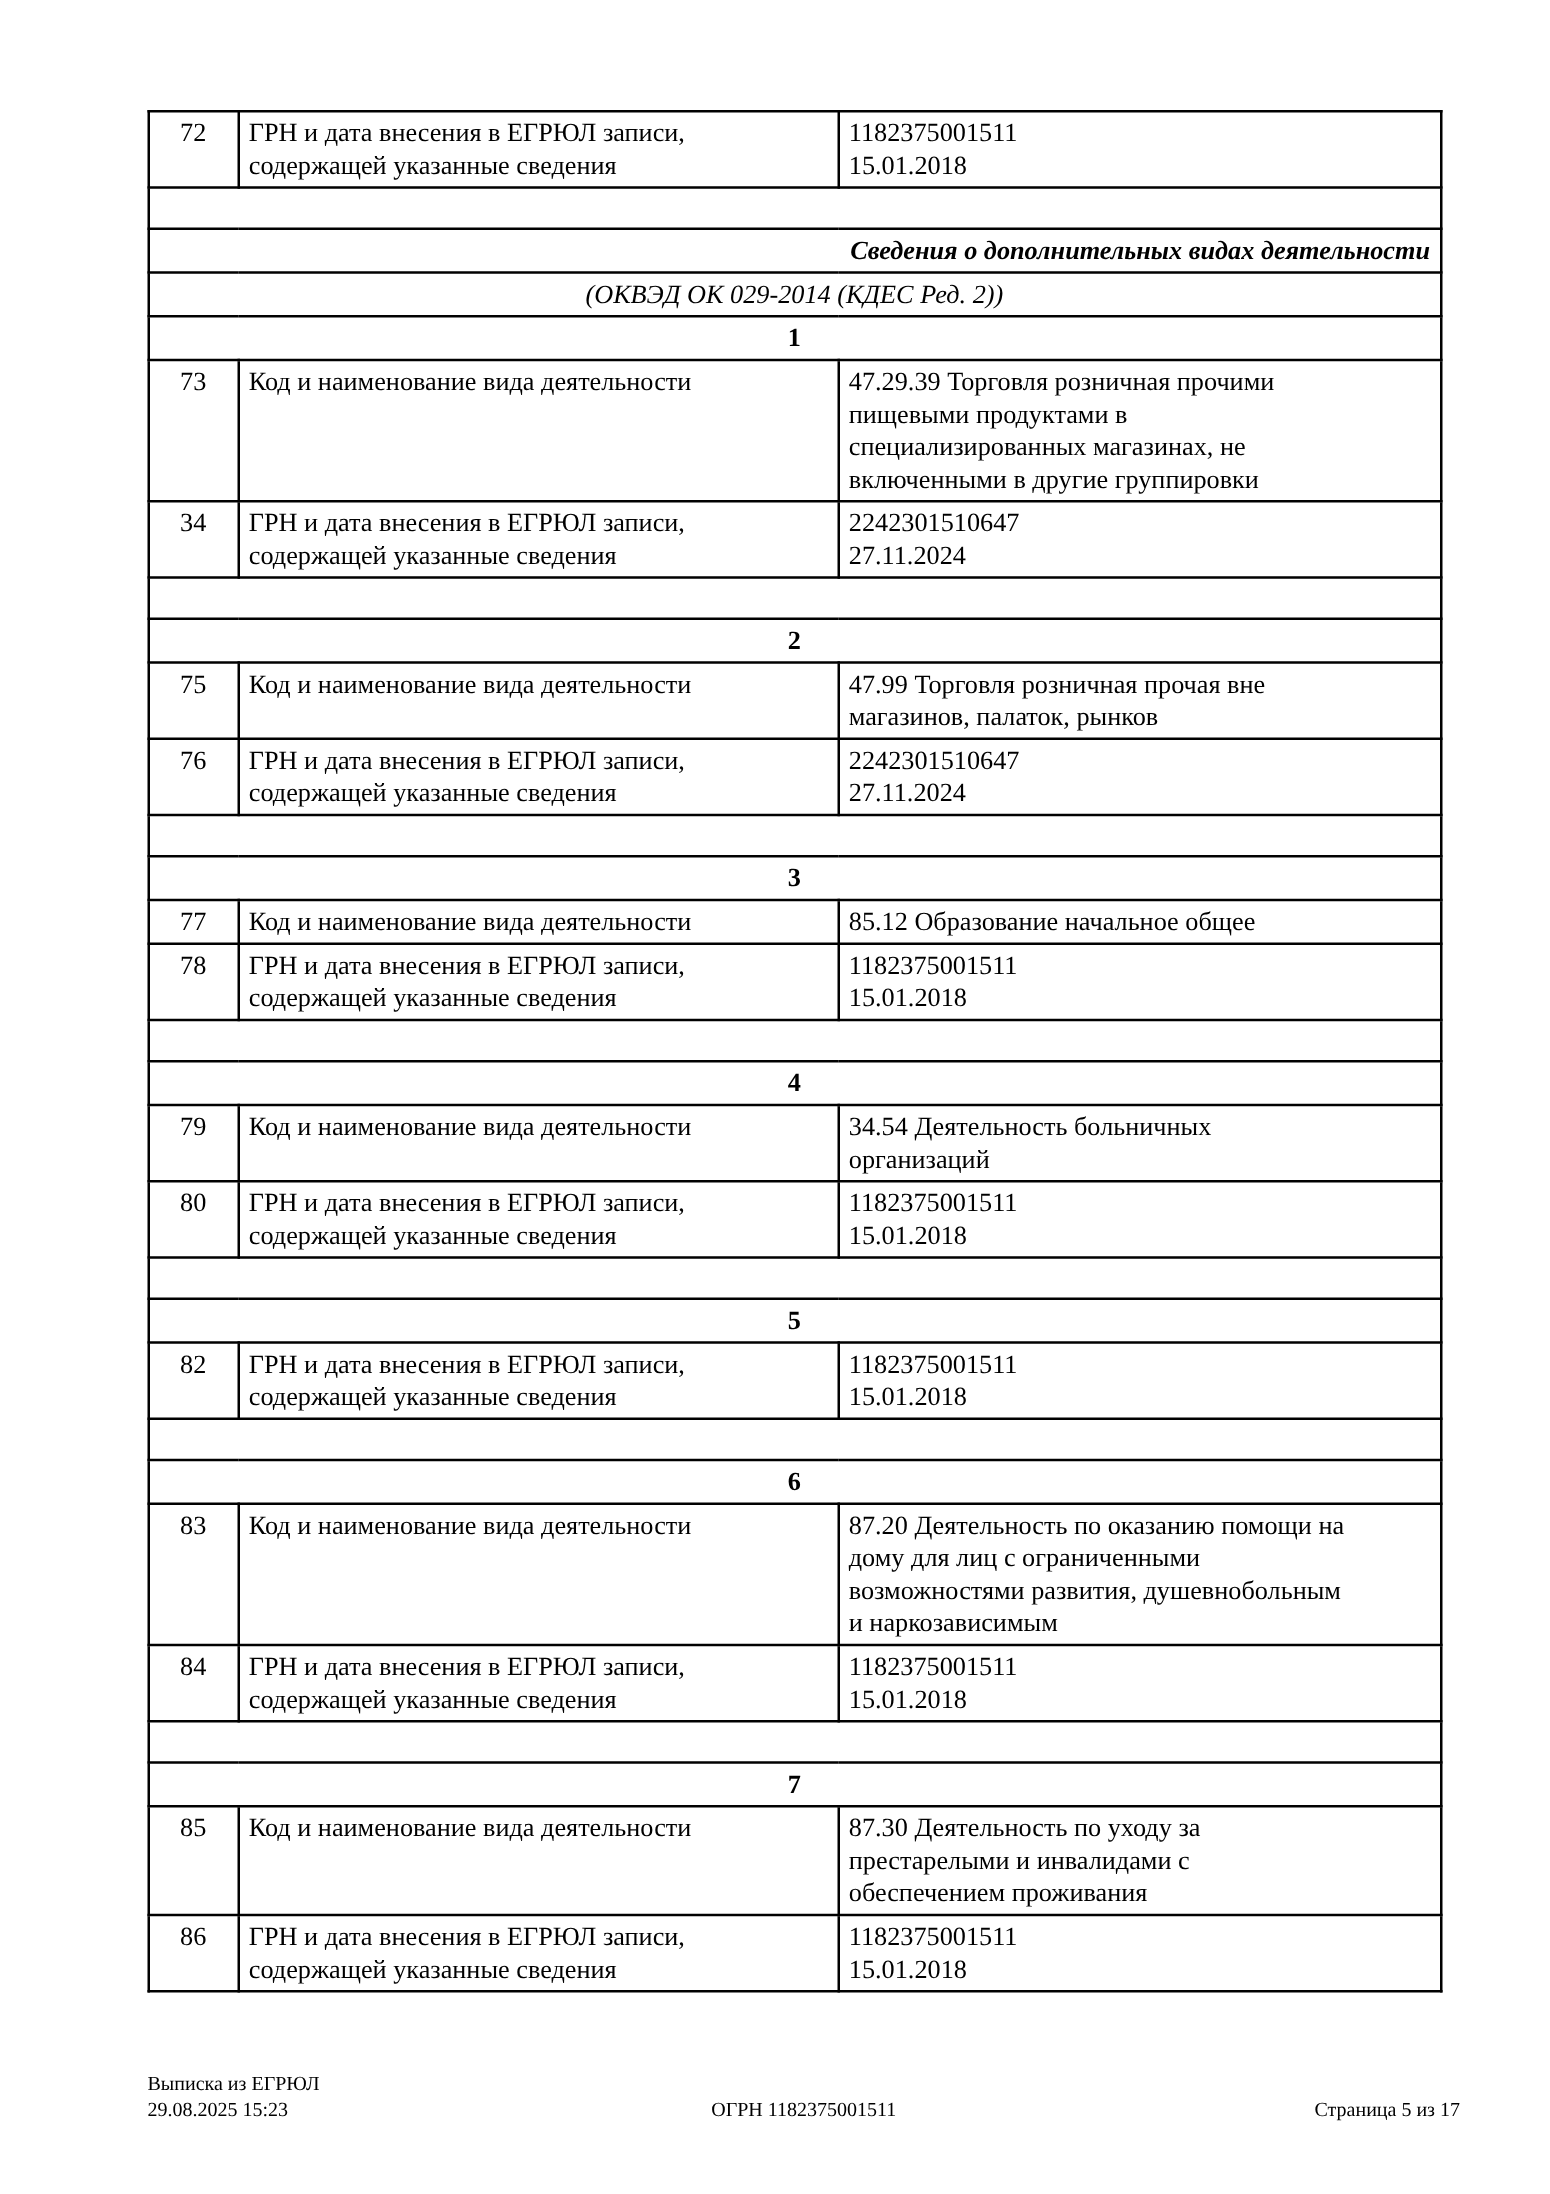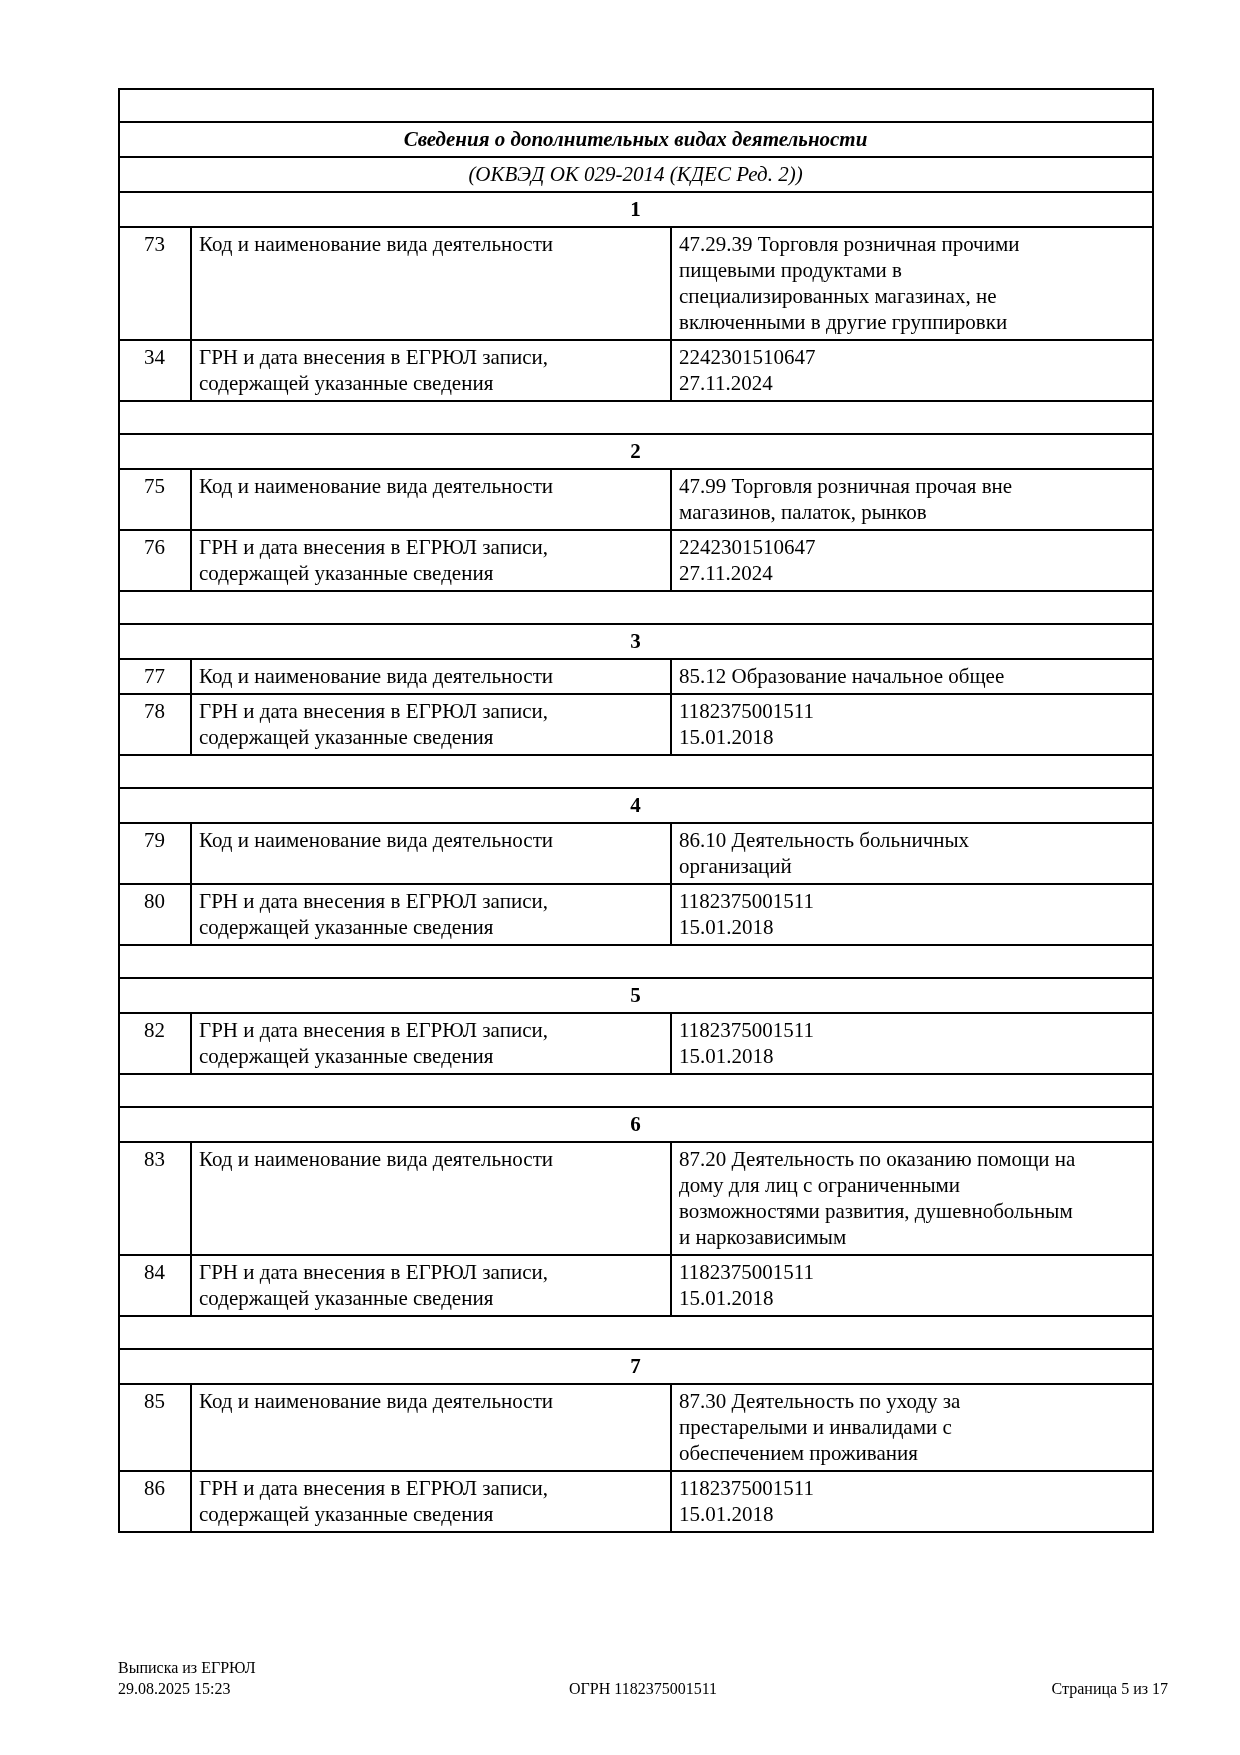--- a/index.html
+++ b/index.html
@@ -39,21 +39,21 @@
     padding-left: 2px;
     padding-right: 2px;
   }
   td.cell-label, td.cell-value {
     white-space: pre-line;
   }
   td.cell-spacer {
     height: 24px;
   }
   td.cell-title {
-    text-align: center;
+    text-align: right;
     font-weight: bold;
     font-style: italic;
     margin-top: 34px;
   }
   td.cell-subtitle {
     text-align: center;
     font-style: italic;
   }
   td.cell-number {
     text-align: center;
@@ -82,20 +82,27 @@
 <div class="page">
 
   <table class="doc-table">
     <colgroup>
       <col style="width:72px">
       <col style="width:480px">
       <col style="width:482px">
     </colgroup>
     <tbody id="table-body">
         <tr>
+          <td class="cell-num">72</td>
+          <td class="cell-label">ГРН и дата внесения в ЕГРЮЛ записи,
+содержащей указанные сведения</td>
+          <td class="cell-value">1182375001511
+15.01.2018</td>
+        </tr>
+        <tr>
           <td colspan="3" class="cell-spacer"></td>
         </tr>
         <tr>
           <td colspan="3" class="cell-title">Сведения о дополнительных видах деятельности</td>
         </tr>
         <tr>
           <td colspan="3" class="cell-subtitle">(ОКВЭД ОК 029-2014 (КДЕС Ред. 2))</td>
         </tr>
         <tr>
           <td colspan="3" class="cell-number">1</td>
@@ -154,21 +161,21 @@
         </tr>
         <tr>
           <td colspan="3" class="cell-spacer"></td>
         </tr>
         <tr>
           <td colspan="3" class="cell-number">4</td>
         </tr>
         <tr>
           <td class="cell-num">79</td>
           <td class="cell-label">Код и наименование вида деятельности</td>
-          <td class="cell-value">86.10 Деятельность больничных
+          <td class="cell-value">34.54 Деятельность больничных
 организаций</td>
         </tr>
         <tr>
           <td class="cell-num">80</td>
           <td class="cell-label">ГРН и дата внесения в ЕГРЮЛ записи,
 содержащей указанные сведения</td>
           <td class="cell-value">1182375001511
 15.01.2018</td>
         </tr>
         <tr>

